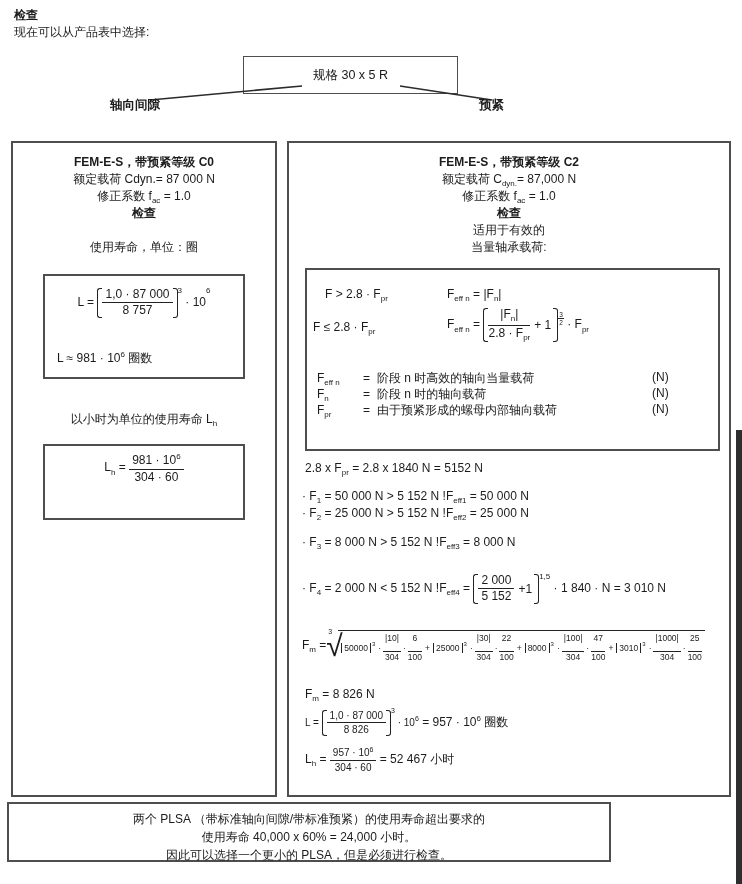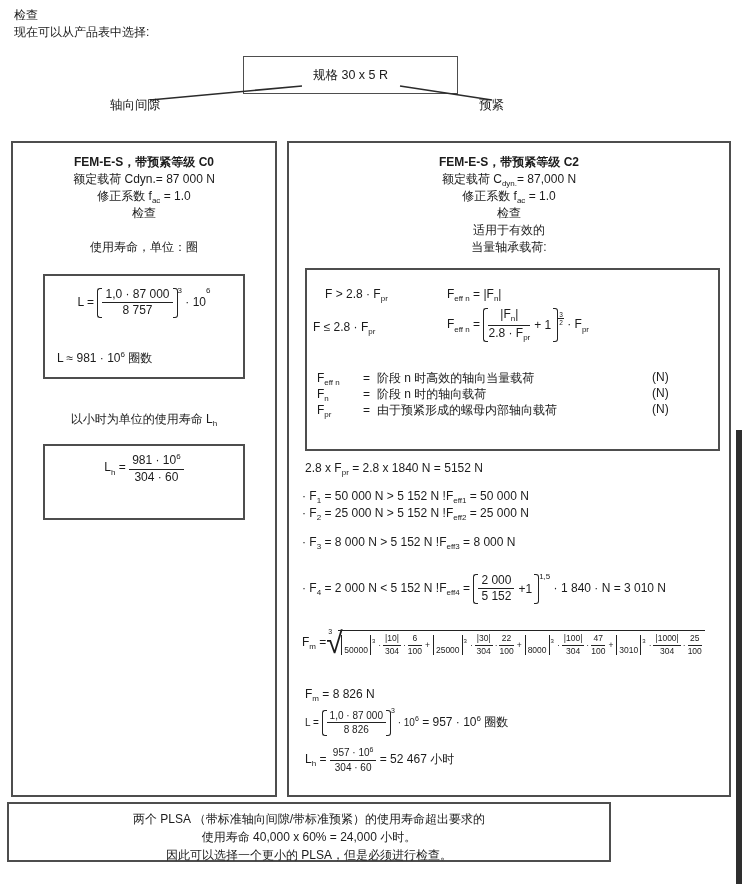--- a/index.html
+++ b/index.html
@@ -1,20 +1,20 @@
 <!DOCTYPE html>
 <html><head>
 <meta charset="utf-8">
 <style>
   *{margin:0;padding:0;box-sizing:border-box}
   html,body{width:742px;height:884px}
   body{position:relative;background:#fff;color:#1b1b1b;font-family:"Liberation Sans","DejaVu Sans",sans-serif;overflow:hidden}
   #page{position:absolute;left:0;top:0;width:742px;height:884px}
   .t{position:absolute;font-size:12px;white-space:nowrap}
-  .b{font-weight:normal}
+  .b{font-weight:bold}
   .pt{font-size:12.5px;font-weight:bold}
   .panel{position:absolute;border:2px solid #4e4e4e;background:#fff}
   .ibox{position:absolute;border:2px solid #4e4e4e;background:#fff}
   .spec{position:absolute;left:243px;top:56px;width:215px;height:38px;border:1.5px solid #4e4e4e;display:flex;align-items:center;justify-content:center;font-size:12.5px}
   .c{position:absolute;left:0;width:100%;text-align:center;font-size:12px;white-space:nowrap}
   .row{position:absolute;font-size:12px;white-space:nowrap}
   sub{font-size:8px}
   sup{font-size:8px}
   .xp{vertical-align:13px;font-size:8px}
   .frac{display:inline-flex;flex-direction:column;text-align:center;vertical-align:middle;line-height:1.15}
@@ -30,26 +30,26 @@
   .f10{font-size:10px}
   .frow{position:absolute;left:0;width:100%;display:flex;justify-content:center;align-items:center;white-space:nowrap;font-size:12px}
   .ilv{white-space:nowrap}
   .fmrow{display:flex;align-items:center}
   .fmlhs{font-size:12px}
   .root{display:inline-flex;align-items:center}
   .ridx{font-size:7px;align-self:flex-start;margin:-2px -6px 0 2px}
   .rsign{font-size:30px;line-height:26px;font-weight:300;margin-right:-4.5px}
   .rbody{display:inline-flex;align-items:center;border-top:1.3px solid #222;padding:3px 3px 0 3px;font-size:8.5px}
   .term{display:inline-flex;align-items:center}
-  .bars{align-self:stretch;display:inline-flex;align-items:flex-end;border-left:1px solid #222;border-right:1px solid #222;padding:0 2px;margin:1px 0}
+  .bars{align-self:stretch;display:inline-flex;align-items:flex-start;border-left:1px solid #222;border-right:1px solid #222;padding:0 2px;margin:9px 0}
   .texp{font-size:6px;margin:-9px 1px 0 1px}
   .dot{margin:0 2px}
   .plus{margin:0 3px}
   .frac.sm{line-height:1.1}
-  .frac.sm .num{padding:0 2px 1px;border-bottom:1px solid #222}
+  .frac.sm .num{padding:0 2px 7px;border-bottom:1px solid #222}
   .frac.sm .den{padding-top:1px}
   .leg{left:10px;width:398px}
   .leg .sym{display:inline-block;width:46px}
   .leg .eqc{display:inline-block;width:14px}
   .unit{position:absolute;left:335px;top:0}
   .edgebar{position:absolute;left:736px;top:430px;width:6px;height:454px;background:#2e2e2e}
   svg.lines{position:absolute;left:0;top:0}
 </style>
 </head>
 <body>

